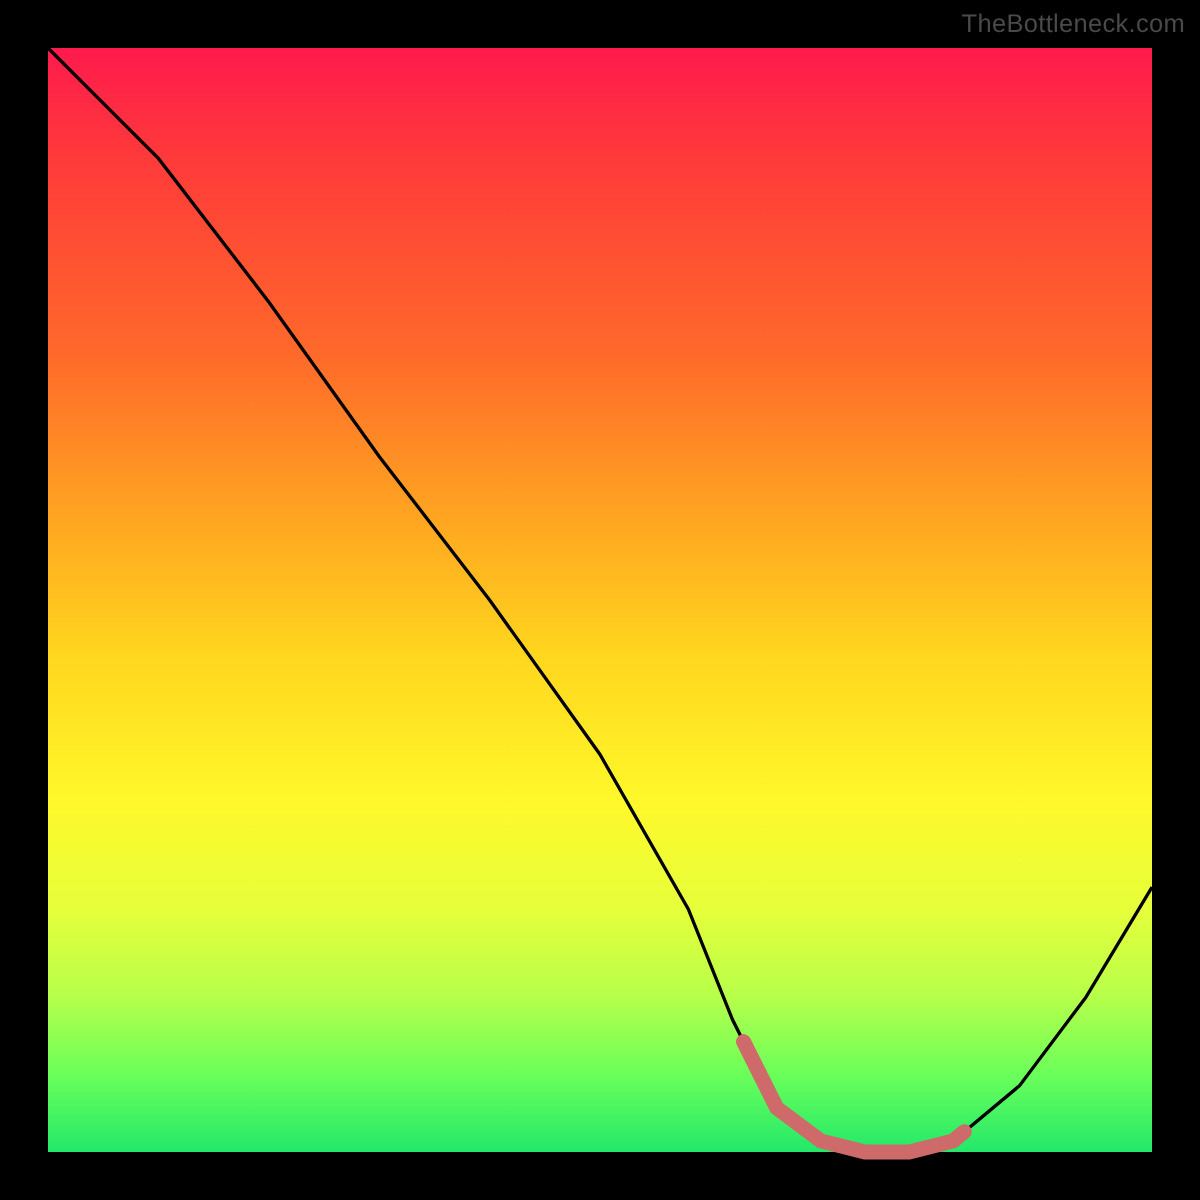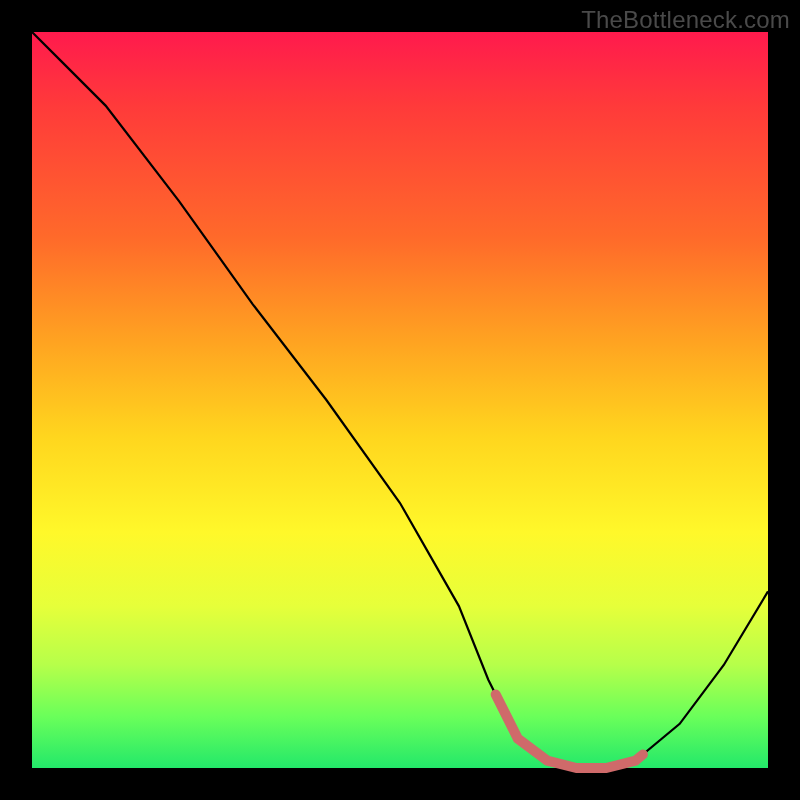--- a/index.html
+++ b/index.html
@@ -15,21 +15,21 @@
     position: relative;
     width: 800px;
     height: 800px;
     background: #000;
   }
   .watermark {
     position: absolute;
     top: 6px;
     right: 10px;
     color: #4a4a4a;
-    font-size: 24px;
+    font-size: 17px;
     font-weight: 400;
     letter-spacing: 0.2px;
     z-index: 10;
   }
   .plot-area {
     position: absolute;
     left: 32px;
     top: 32px;
     width: 736px;
     height: 736px;

